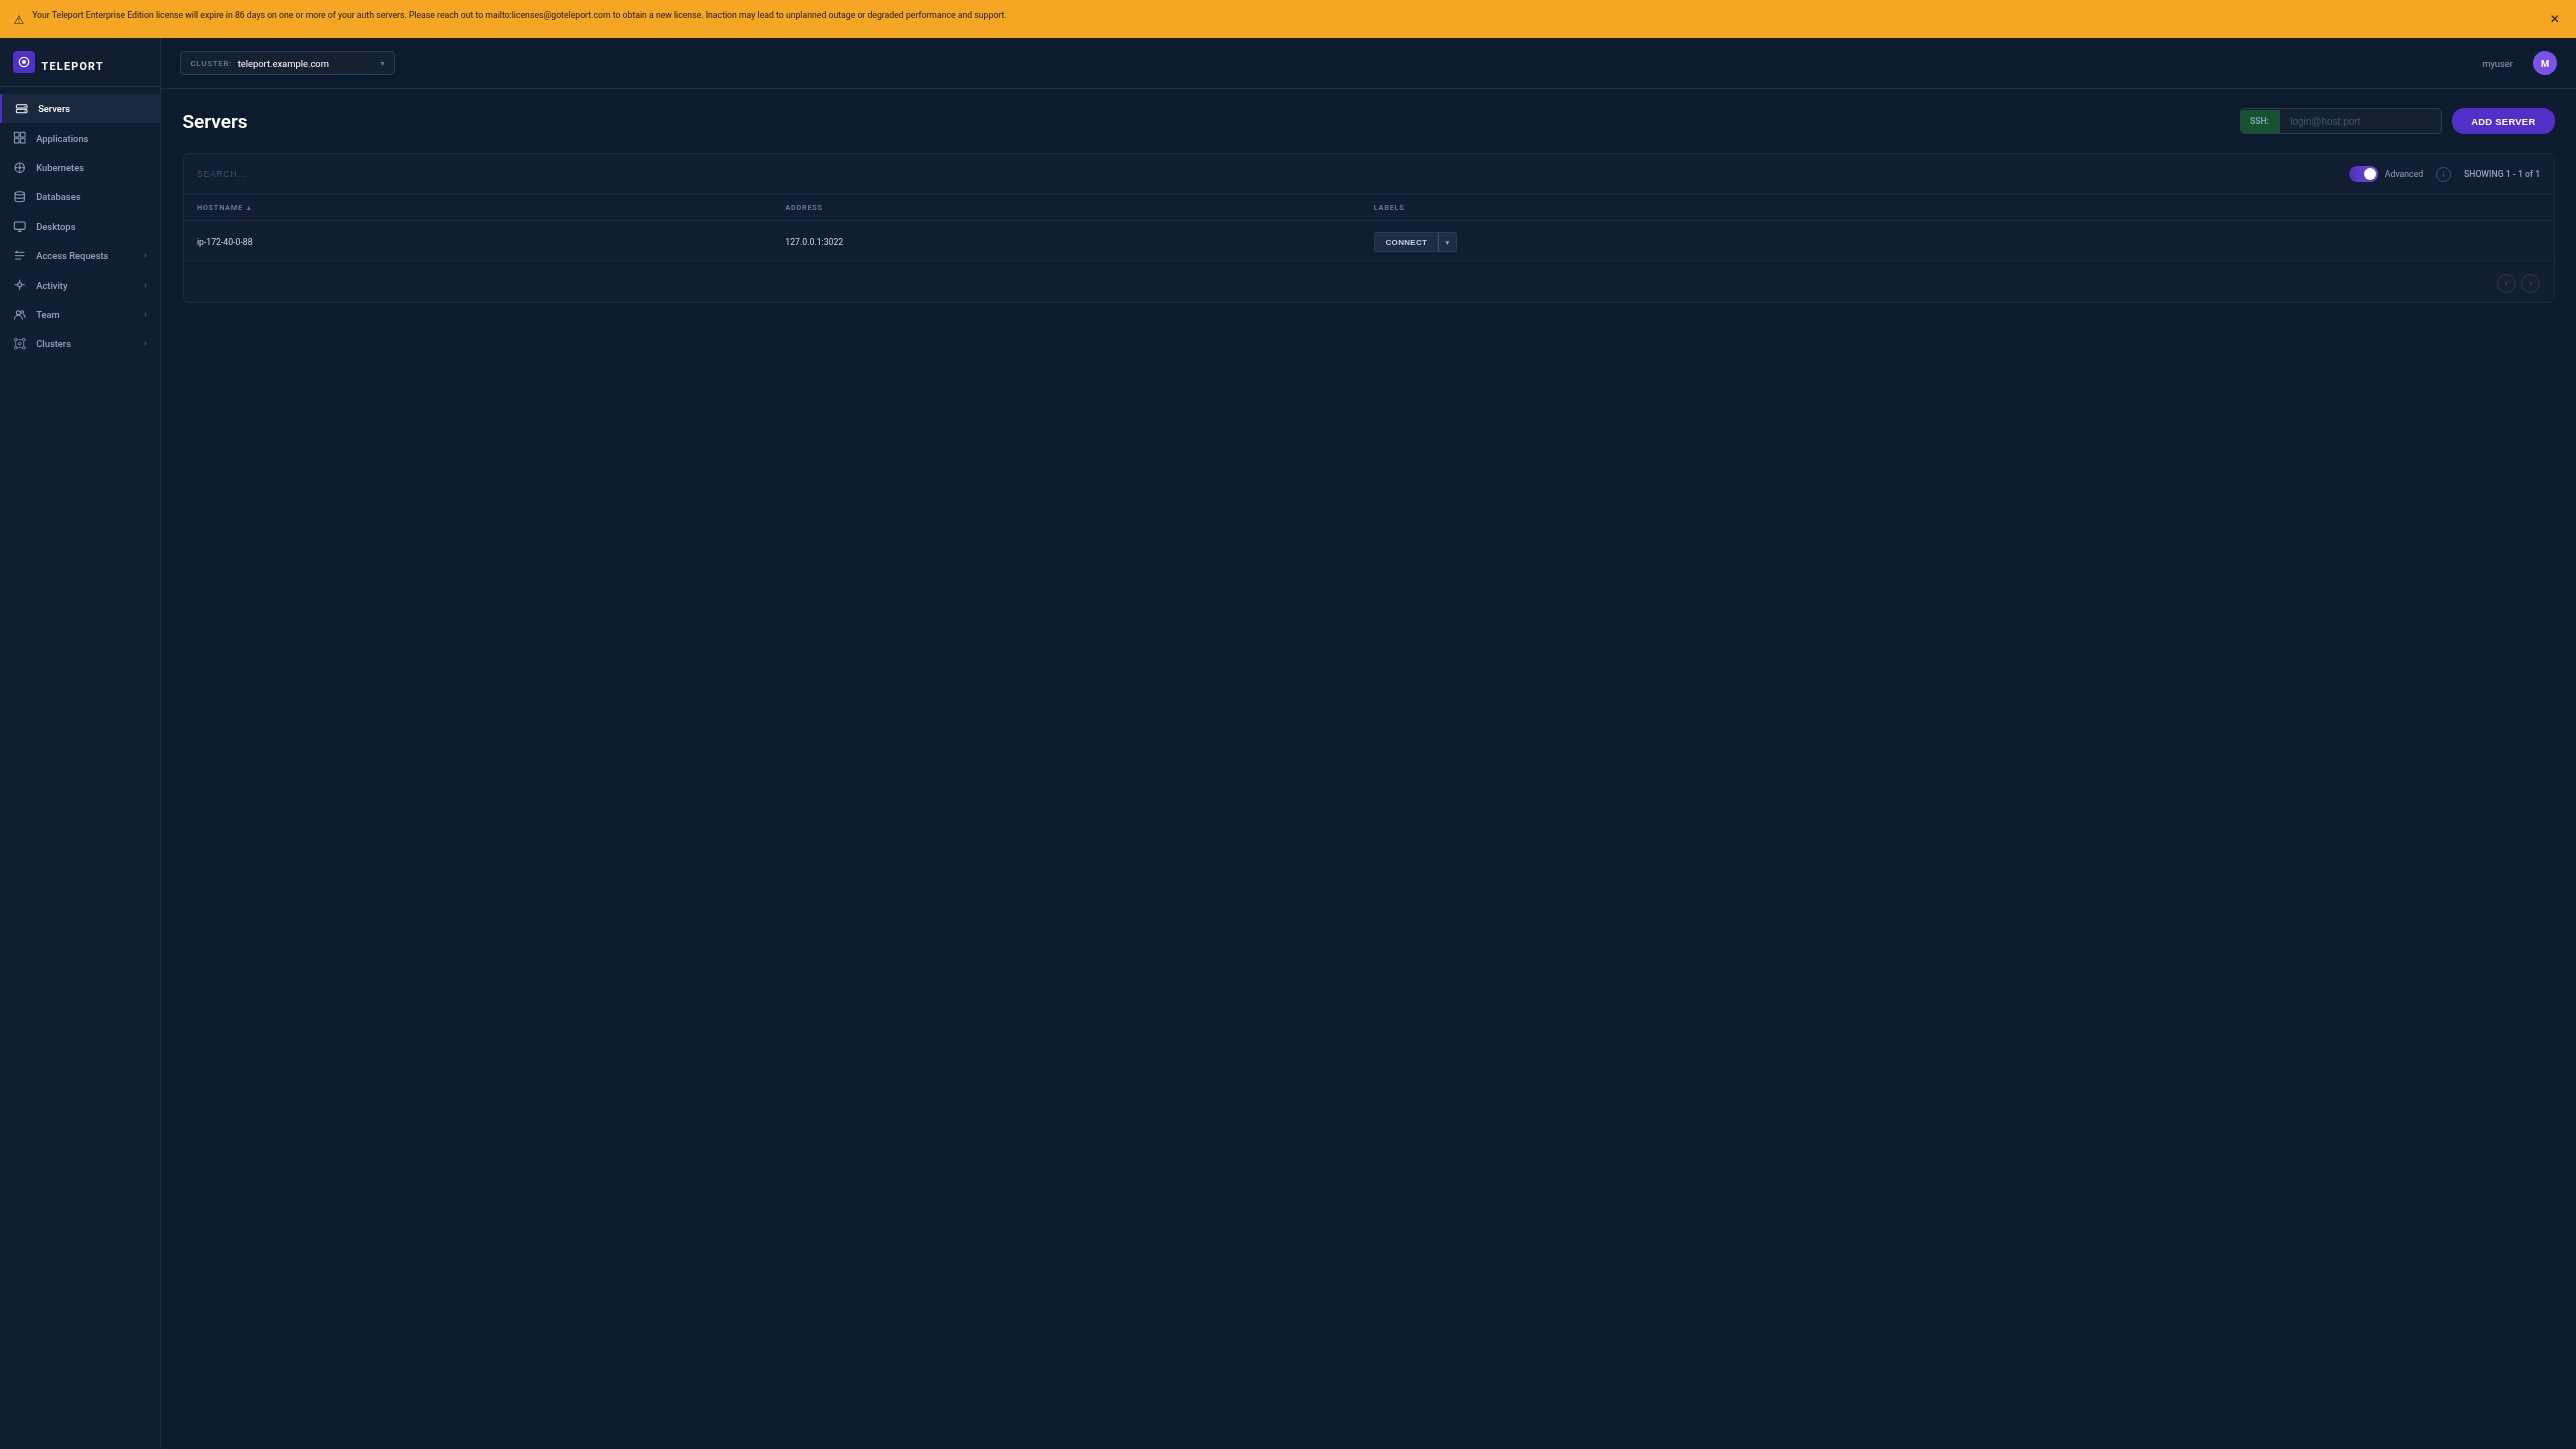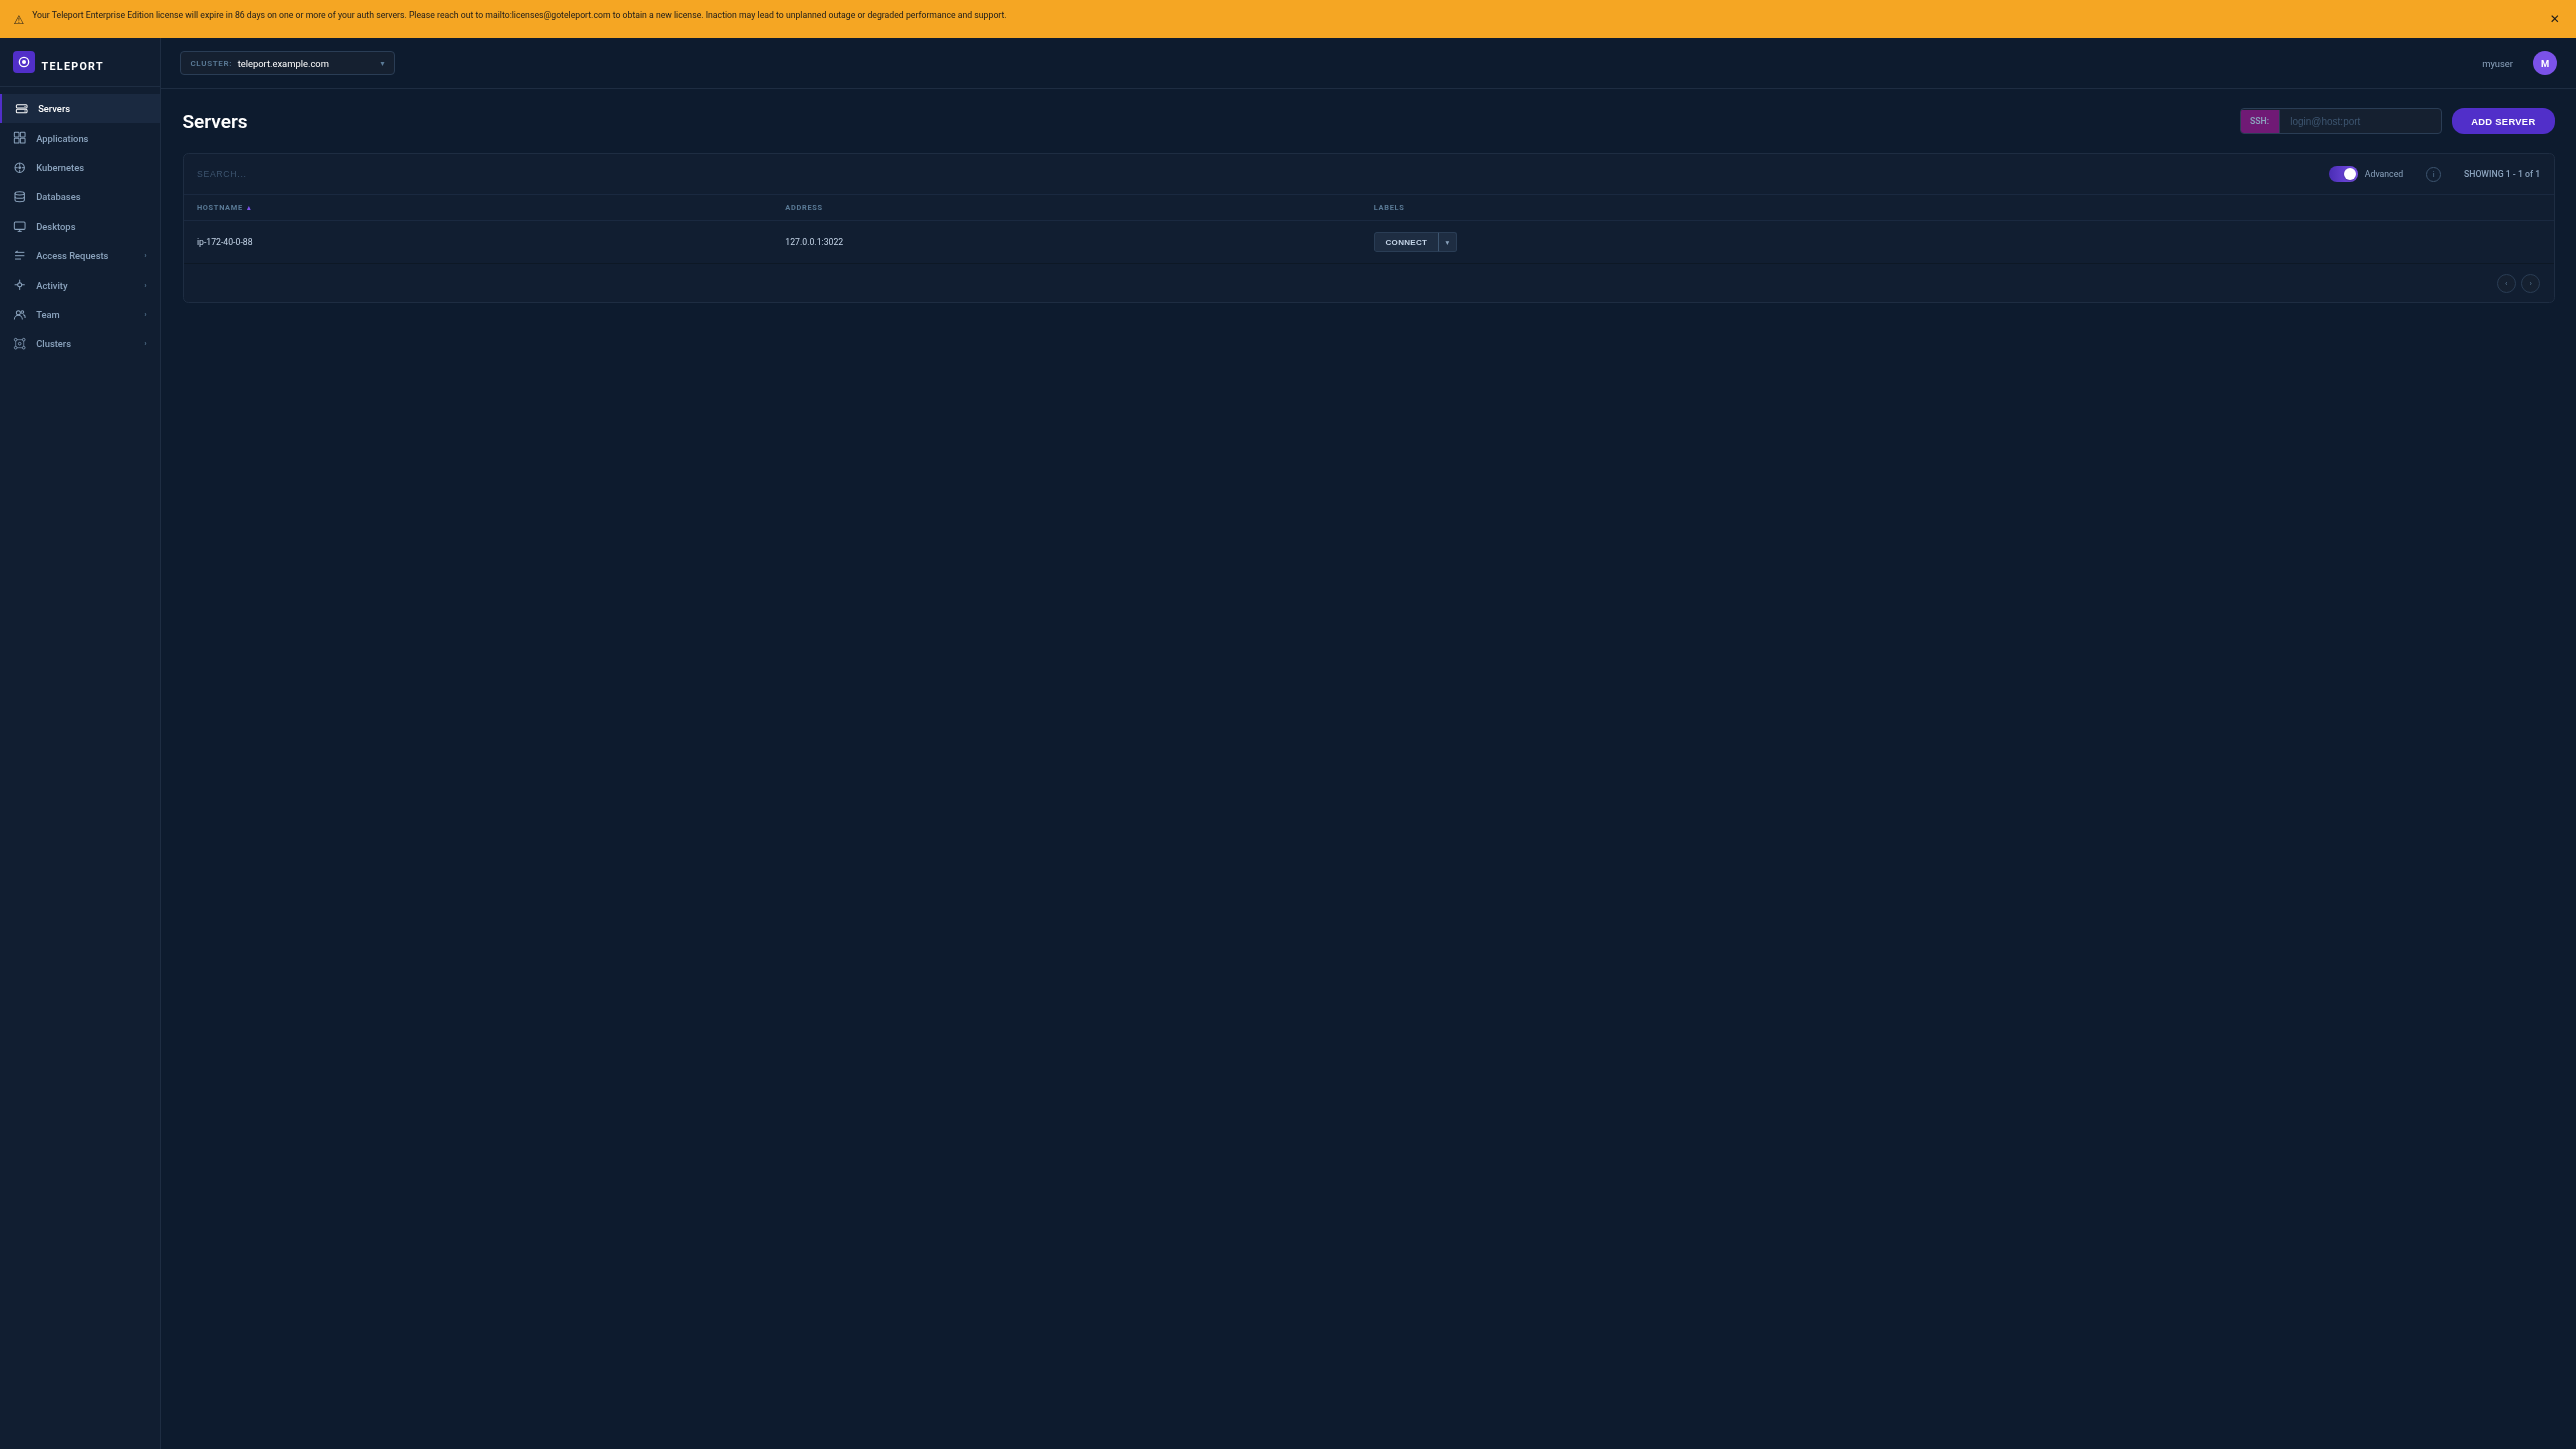--- a/index.html
+++ b/index.html
@@ -219,21 +219,21 @@
     .ssh-input-group {
       display: flex;
       align-items: center;
       background-color: #152030;
       border: 0.7px solid #2a3d55;
       border-radius: 4px;
       overflow: hidden;
     }
     .ssh-label {
       padding: 6.7px 9.4px;
-      background-color: #701a75;
+      background-color: #14532d;
       color: #8ba3bd;
       font-size: 8.7px;
       font-weight: 600;
       border-right: 0.7px solid #2a3d55;
     }
     .ssh-input {
       background: transparent;
       border: none;
       outline: none;
       color: #8ba3bd;
@@ -261,21 +261,21 @@
       background-color: #111e31;
       border-radius: 5.4px;
       border: 0.7px solid #1e2d42;
       overflow: hidden;
     }
 
     .table-toolbar {
       display: flex;
       align-items: center;
       padding: 12px 13.4px;
-      gap: 23px;
+      gap: 13px;
       border-bottom: 0.7px solid #1a2940;
     }
 
     .search-input {
       flex: 1;
       background: transparent;
       border: none;
       outline: none;
       color: #8ba3bd;
       font-size: 8.7px;

